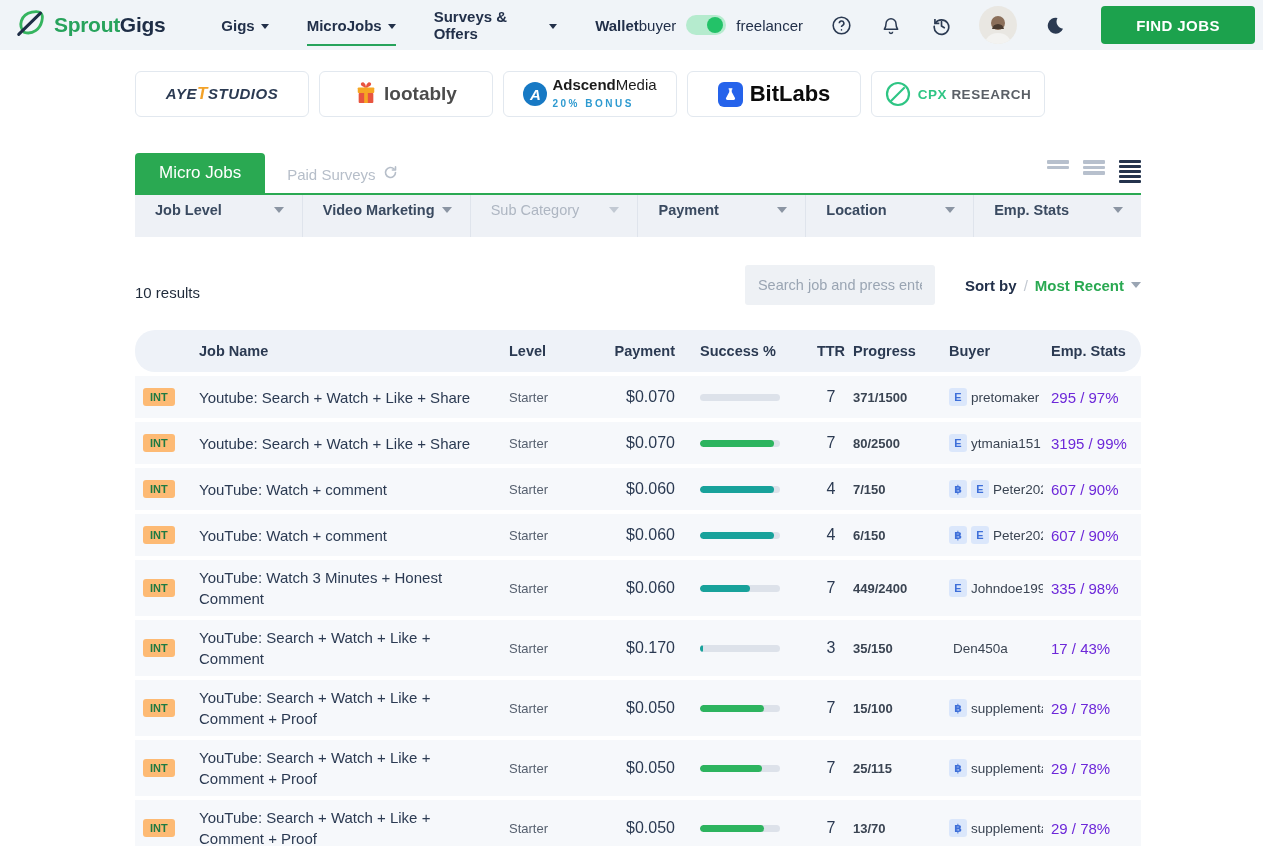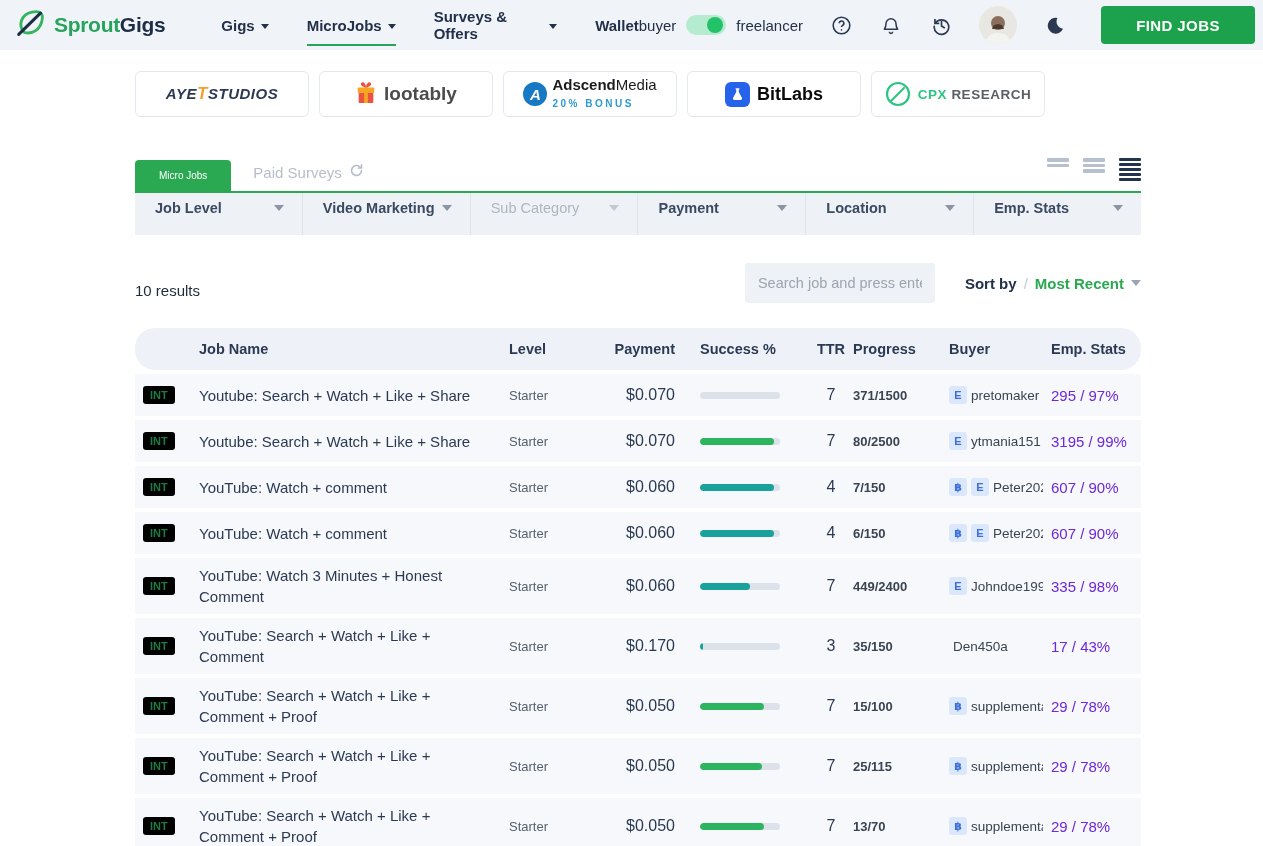--- a/index.html
+++ b/index.html
@@ -40,29 +40,29 @@
   .ayet-text .tglyph { color:#f3a229; font-size:17px; }
   .loot-text { font-size:19px; font-weight:bold; color:#4b4b4b; }
   .adscend-wrap { display:flex; align-items:center; gap:5px; }
   .adscend-a { width:24px; height:24px; border-radius:50%; background:#1779c4; color:#fff; font-weight:bold;
     font-size:15px; display:flex; align-items:center; justify-content:center; font-style:italic; }
   .adscend-lines { line-height:1.05; }
   .adscend-name { font-size:15px; color:#1b1b1b; }
   .adscend-name b { font-weight:800; }
   .adscend-bonus { font-size:10px; font-weight:bold; color:#2e9ad0; letter-spacing:2.5px; text-align:center; }
   .bitlabs-sq { width:25px; height:25px; border-radius:6px; background:#2563eb; display:flex; align-items:center; justify-content:center; }
-  .bitlabs-text { font-size:18px; font-weight:800; color:#0b0b0b; }
+  .bitlabs-text { font-size:22px; font-weight:800; color:#0b0b0b; }
   .cpx-circle { width:26px; height:26px; }
   .cpx-text { font-size:13.5px; letter-spacing:.5px; }
   .cpx-text .g { color:#2ec584; font-weight:800; }
   .cpx-text .r { color:#5a5f66; font-weight:600; }
 
   
   .tabs-row { margin-top:36px; display:flex; align-items:flex-end; border-bottom:2px solid #2aa952; position:relative; }
-  .tab-active { background:#2aa952; color:#fff; font-size:10px; padding:10px 24px; border-radius:4px 4px 0 0; cursor:pointer; }
+  .tab-active { background:#2aa952; color:#fff; font-size:17px; padding:10px 24px; border-radius:4px 4px 0 0; cursor:pointer; }
   .tab-inactive { color:#b6bec9; font-size:15px; padding:10px 22px; display:flex; align-items:center; gap:7px; cursor:pointer; }
   .view-toggles { position:absolute; right:0; bottom:10px; display:flex; gap:14px; }
   .vt { display:flex; flex-direction:column; gap:2px; cursor:pointer; }
   .vt i { display:block; width:22px; height:3.6px; background:#b7c0cd; border-radius:1px; }
   .vt.active i { background:#24334d; height:3px; }
 
   
   .filter-bar { height:42px; background:#eef1f6; display:flex; align-items:stretch; }
   .filter { flex:1; display:flex; align-items:center; justify-content:space-between; padding:0 18px 12px 20px;
     border-right:1px solid #dfe4ec; cursor:pointer; }
@@ -89,21 +89,21 @@
   
   .grid { display:grid; grid-template-columns:64px 310px 96px 70px 134px 44px 96px 94px 98px; align-items:center; }
   .thead { margin-top:25px; background:#eef2f8; height:42px; font-size:14.5px; font-weight:bold; color:#2b3a52;border-radius:20px; }
   .th-name { padding-left:0; }
   .th-right { text-align:right; }
   .th-success { padding-left:25px; }
   .th-center { text-align:center; }
   .th-emp { padding-left:8px; }
   .trow { background:#f6f8fb; min-height:42px; margin-top:4px; padding:7px 0; cursor:pointer; }
   .cell-badge { display:flex; justify-content:flex-start; padding-left:8px; }
-  .int-badge { background:#000000; color:#1d7a43; font-size:11px; font-weight:bold; padding:3px 7px; border-radius:3px; }
+  .int-badge { background:#fdba74; color:#1d7a43; font-size:11px; font-weight:bold; padding:3px 7px; border-radius:3px; }
   .cell-name { font-size:15px; color:#2b3a52; line-height:1.4; padding-right:14px; }
   .cell-level { font-size:13px; color:#555f6e; }
   .cell-payment { font-size:16px; color:#2b3a52; text-align:right; }
   .cell-success { padding-left:25px; }
   .bar-track { width:80px; height:7px; border-radius:4px; background:#dde2ea; overflow:hidden; }
   .bar-fill { height:100%; border-radius:4px; background:transparent; }
   .cell-ttr { font-size:16px; color:#2b3a52; text-align:center; }
   .cell-progress { font-size:13px; font-weight:bold; color:#3a4452; }
   .cell-buyer { display:flex; align-items:center; gap:4px; overflow:hidden; white-space:nowrap; }
   .bbadge { flex:0 0 auto; width:18px; height:18px; border-radius:3px; background:#dbe7fb; color:#3e6fd9;

